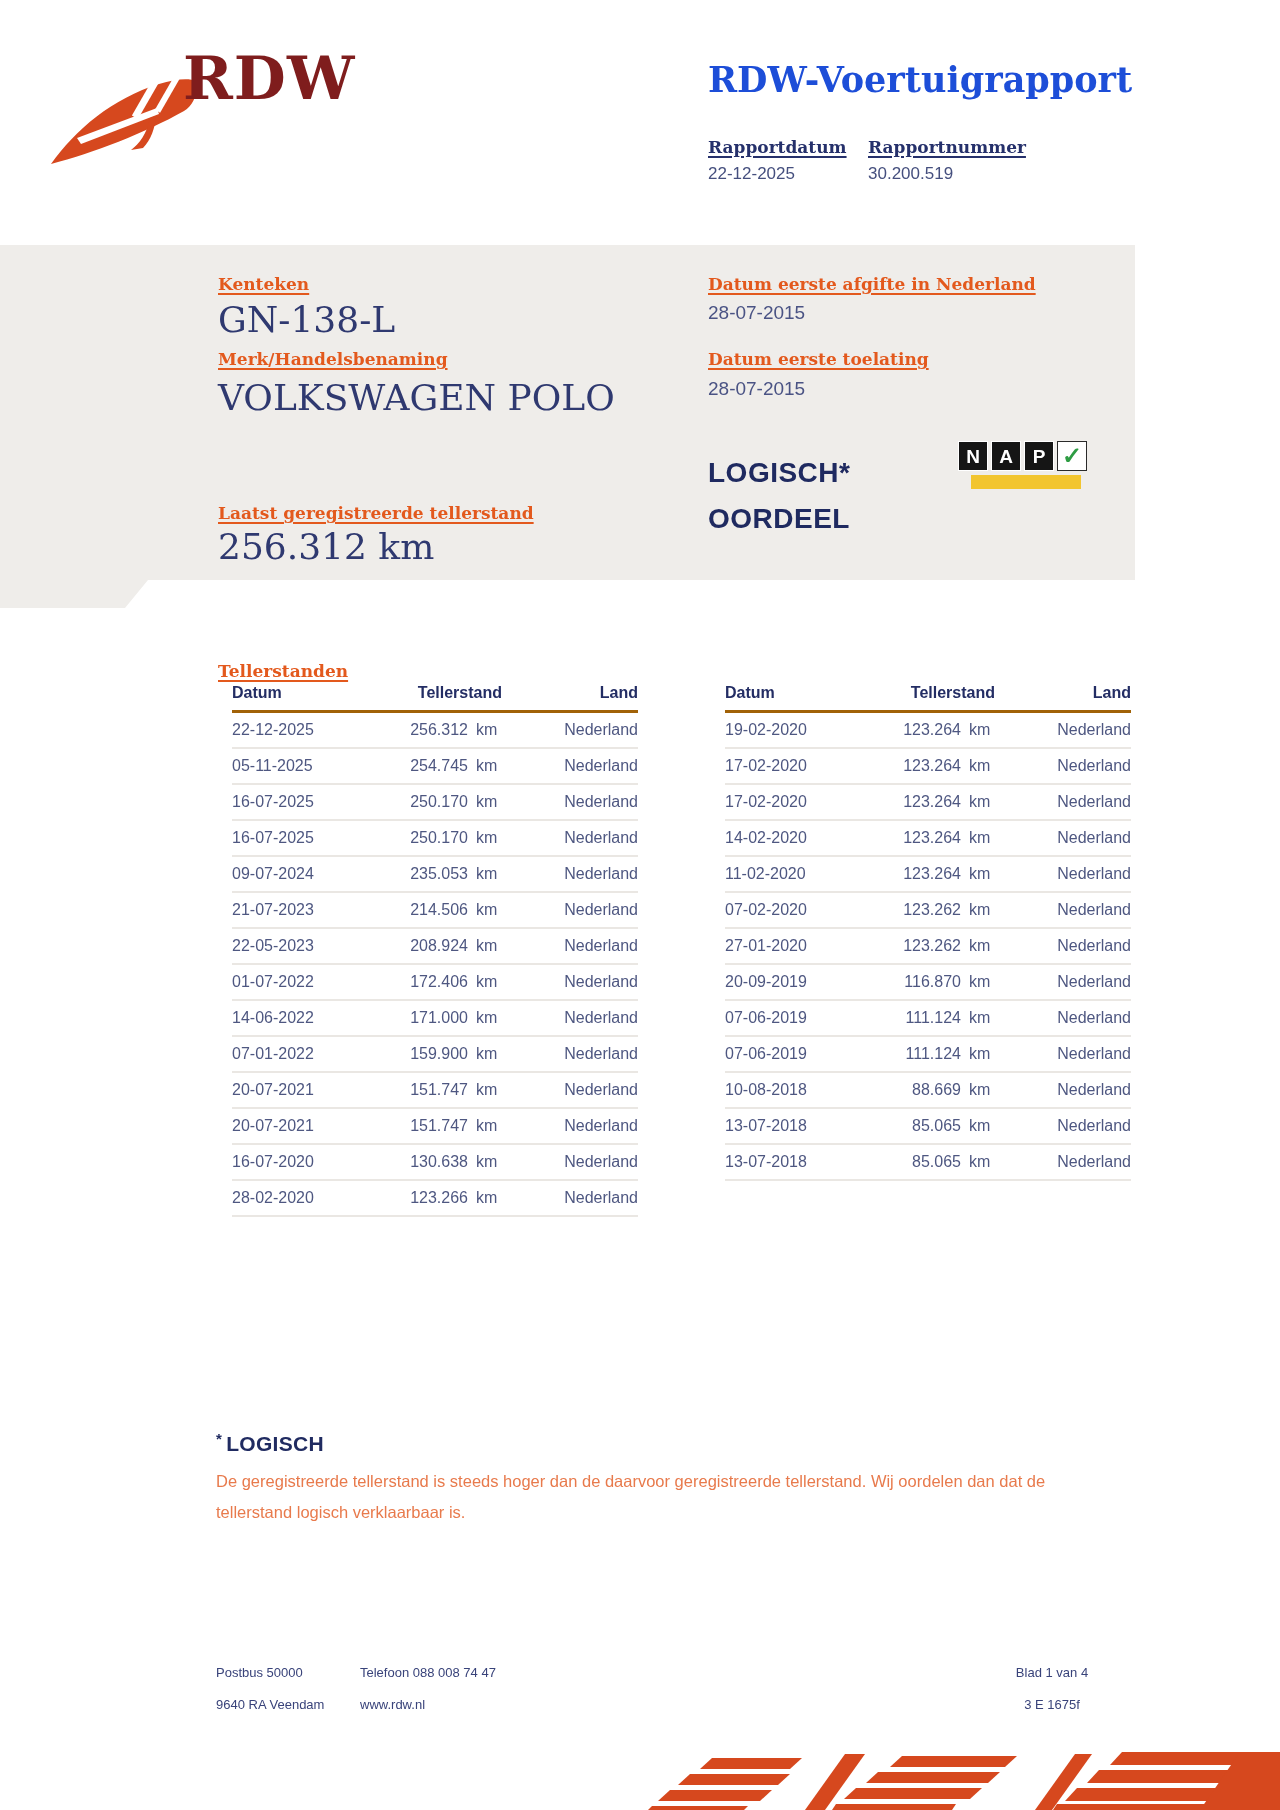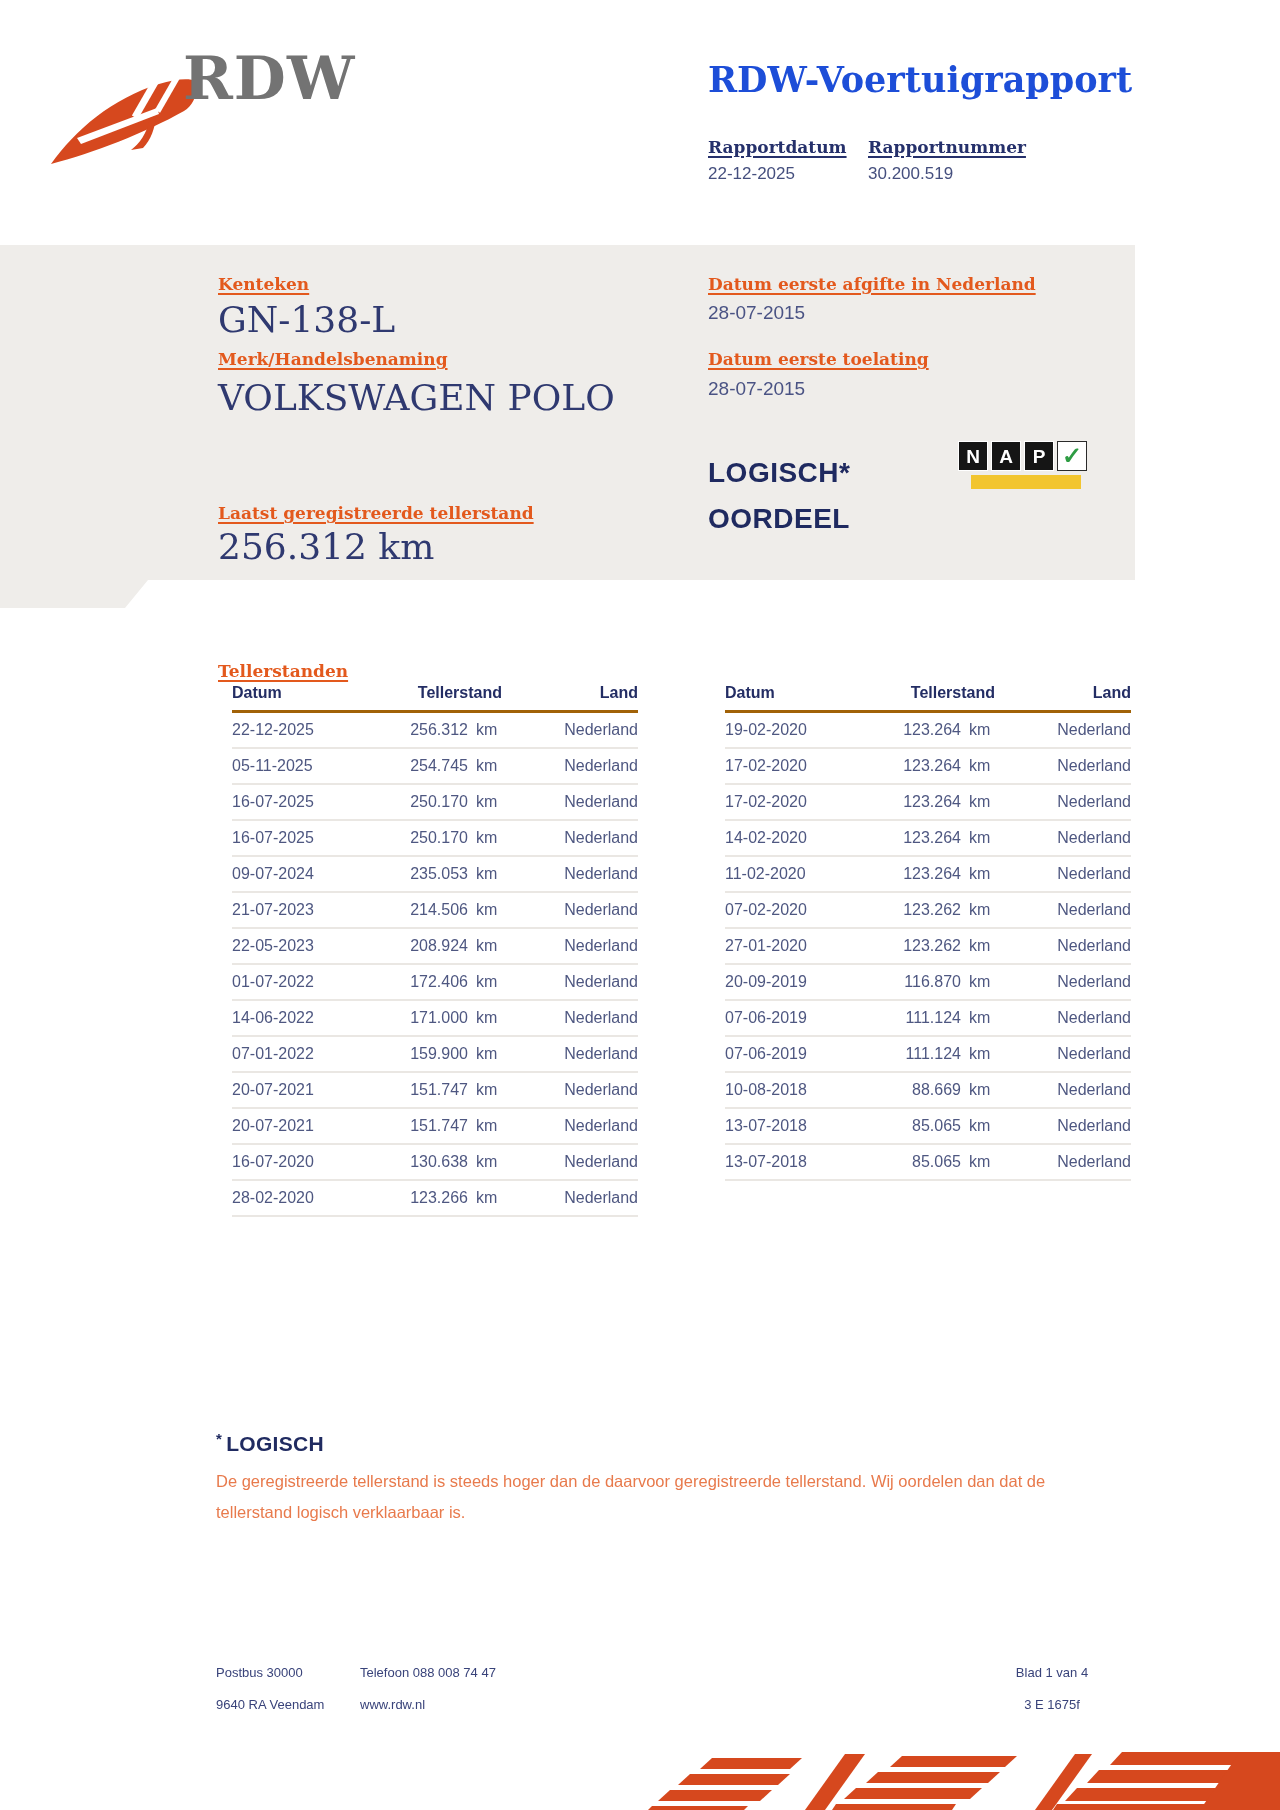--- a/index.html
+++ b/index.html
@@ -11,21 +11,21 @@
     position:absolute;left:0;top:245px;width:1135px;height:363px;
     background:#efedea;
     clip-path:polygon(0 0,1135px 0,1135px 335px,148px 335px,125px 363px,0 363px);
   }
 
   
   .logo-mark{position:absolute;left:47px;top:72px;width:150px;height:95px;}
   .logo-text{
     position:absolute;left:183px;top:48px;
     font-family:"DejaVu Serif",serif;font-weight:bold;font-size:60px;line-height:60px;
-    color:#737373;letter-spacing:1px;
+    color:#7f1d1d;letter-spacing:1px;
   }
   .doc-title{
     position:absolute;left:708px;top:60px;
     font-family:"DejaVu Serif",serif;font-weight:bold;font-size:35px;line-height:40px;
     color:#1d4ed8;
   }
   .flabel{
     font-family:"DejaVu Serif",serif;font-weight:bold;font-size:17px;line-height:20px;
     color:#e3591d;text-decoration:underline;text-decoration-thickness:1.5px;text-underline-offset:3px;
     display:inline-block;
@@ -334,21 +334,21 @@
         </tr>
       </tbody>
   </table>
 
   <div class="expl-head">
     <span class="ast">*</span><span>LOGISCH</span>
   </div>
   <div class="expl-text">De geregistreerde tellerstand is steeds hoger dan de daarvoor geregistreerde tellerstand. Wij oordelen dan dat de tellerstand logisch verklaarbaar is.</div>
 
   <div class="footer-col a">
-    <div>Postbus 30000</div>
+    <div>Postbus 50000</div>
     <div>9640 RA Veendam</div>
   </div>
   <div class="footer-col b">
     <div>Telefoon 088 008 74 47</div>
     <div>www.rdw.nl</div>
   </div>
   <div class="footer-col c">
     <div>Blad 1 van 4</div>
     <div>3 E 1675f</div>
   </div>

